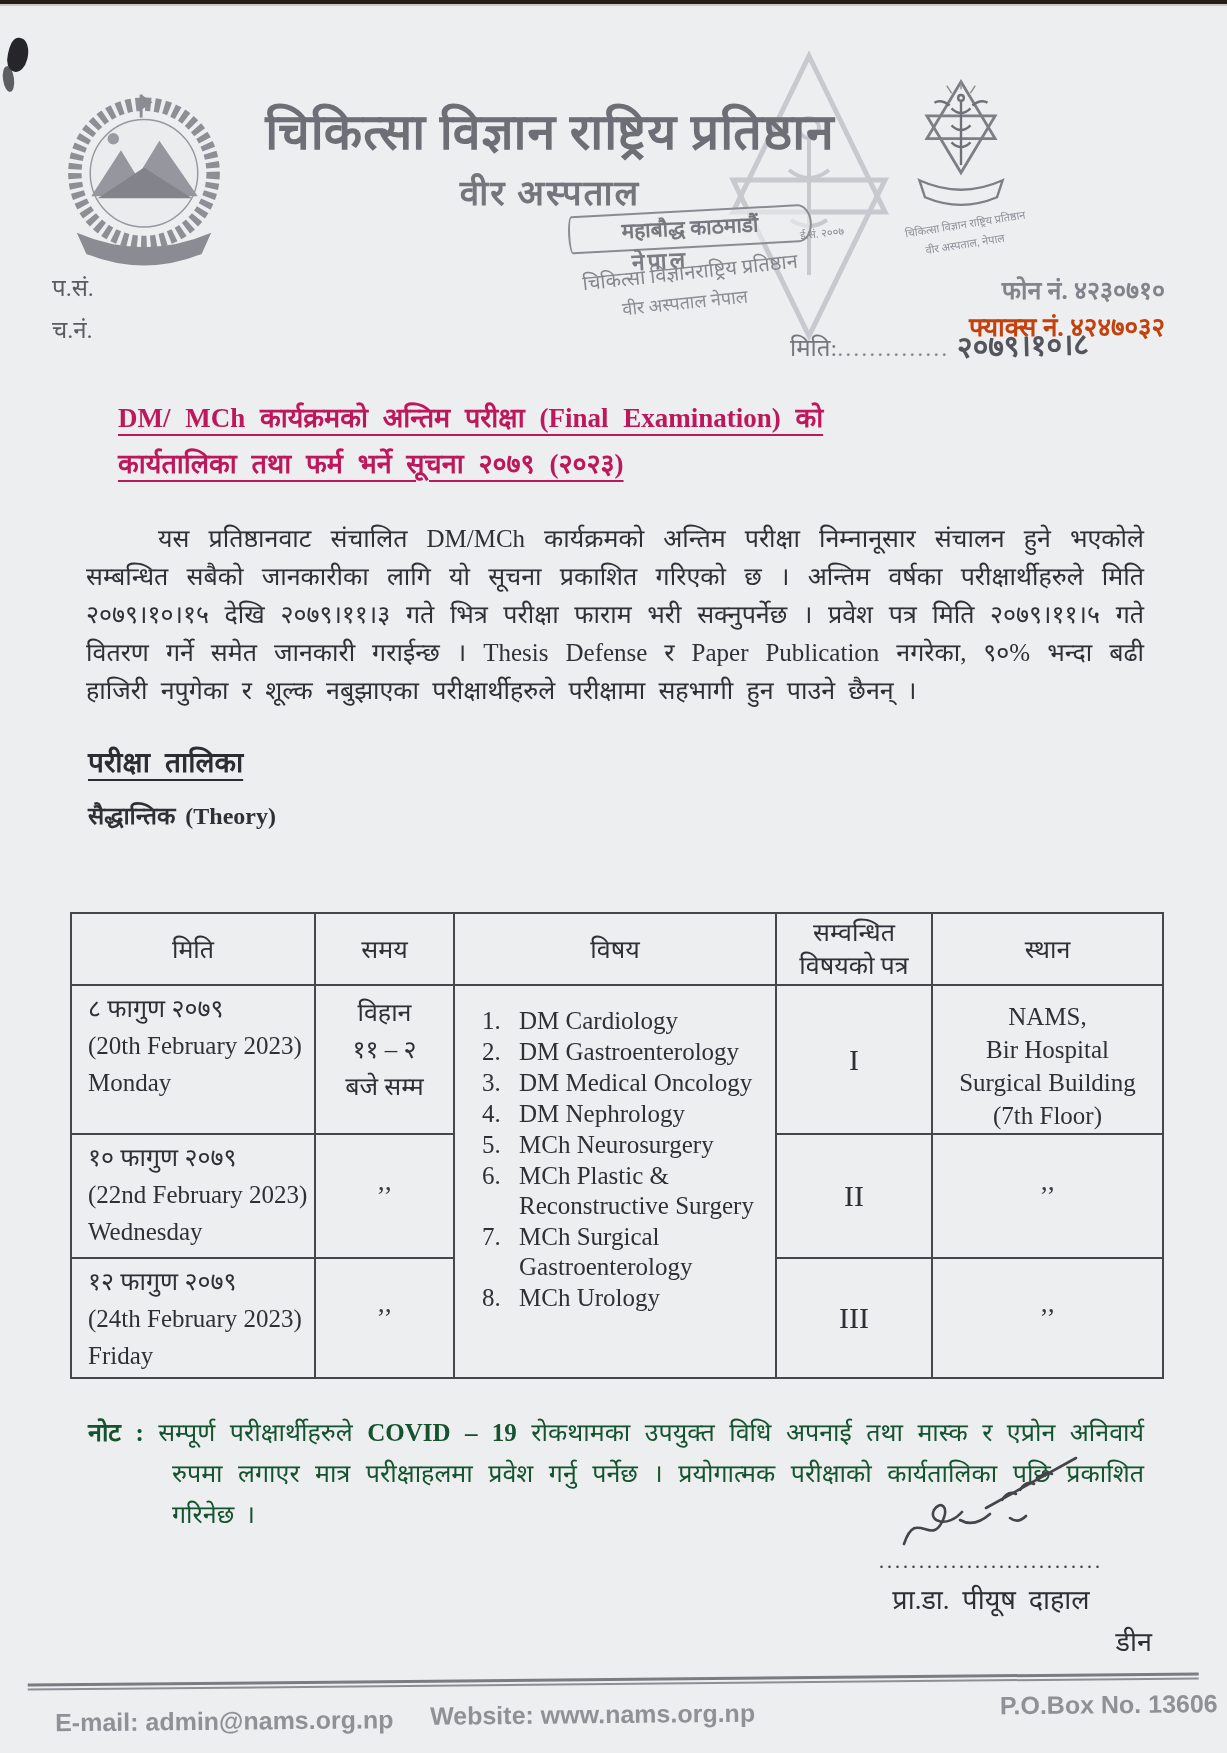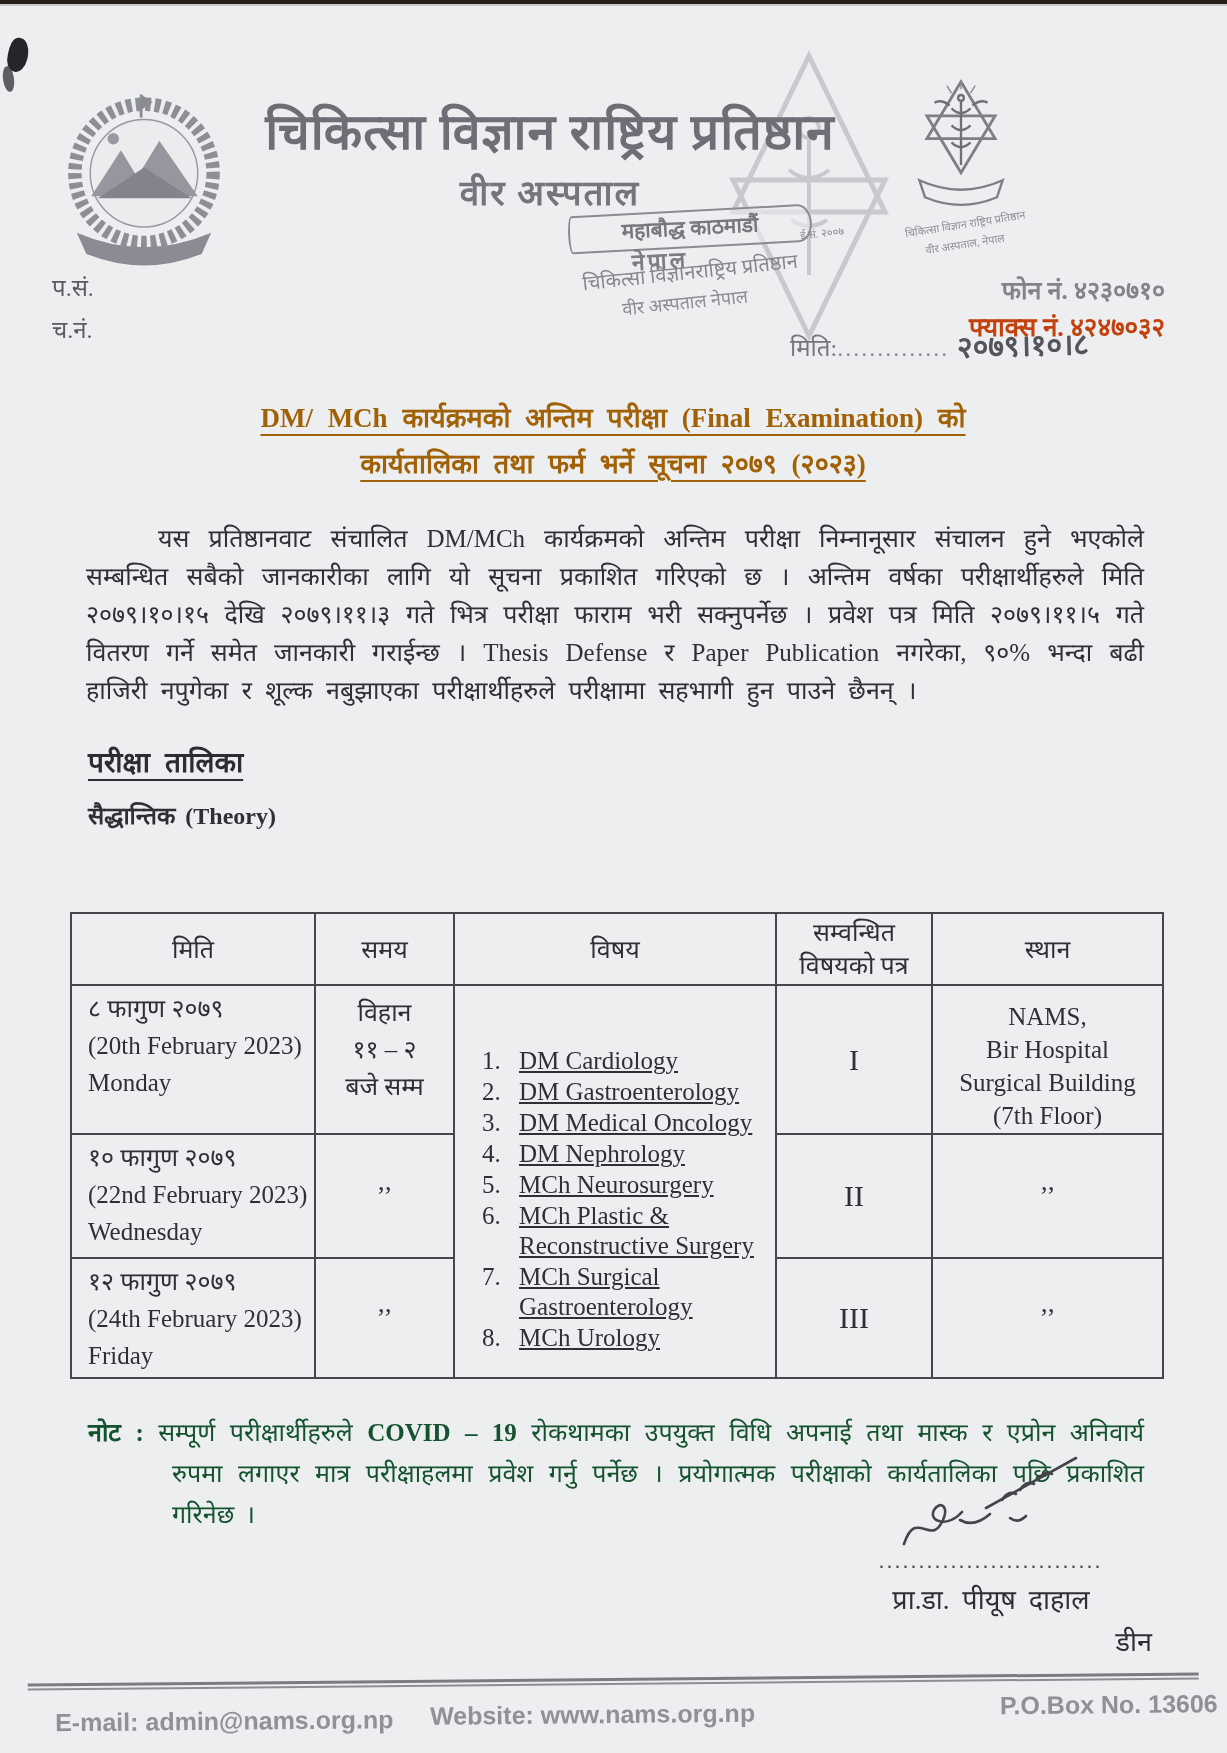--- a/index.html
+++ b/index.html
@@ -50,21 +50,21 @@
   .star-cap1{position:absolute;left:880px;top:216px;width:170px;text-align:center;font-size:11px;color:#8e8f97;transform:rotate(-9deg);white-space:nowrap;}
   .star-cap2{position:absolute;left:905px;top:236px;width:120px;text-align:center;font-size:11px;color:#8e8f97;transform:rotate(-9deg);white-space:nowrap;}
   .phone{position:absolute;right:62px;top:272px;font-size:25px;font-weight:bold;color:#82838b;white-space:nowrap;}
   .fax{position:absolute;right:62px;top:308px;font-size:26px;font-weight:bold;color:#c2410c;white-space:nowrap;text-align:center;}
   .refno{position:absolute;left:52px;top:270px;font-size:24px;color:#5b5c62;}
   .chno{position:absolute;left:52px;top:312px;font-size:24px;color:#5b5c62;}
   .miti{position:absolute;left:790px;top:324px;font-size:24px;color:#74757d;white-space:nowrap;}
   .miti .dots{letter-spacing:2px;color:#85868e;}
   .miti .val{font-size:30px;color:#53545c;font-weight:bold;display:inline-block;transform:rotate(-1.5deg);margin-left:8px;}
   
-  .ntitle{position:absolute;left:118px;top:398px;width:990px;text-align:center;font-weight:bold;font-size:27px;color:#a16207;}
+  .ntitle{position:absolute;left:118px;top:398px;width:990px;font-weight:bold;font-size:27px;color:#be185d;}
   .ntitle .l{display:block;text-decoration:underline;text-underline-offset:7px;text-decoration-thickness:2px;word-spacing:8px;margin-bottom:9px;}
   
   .bodytext{
     position:absolute;left:86px;top:520px;width:1058px;
     font-size:25px;line-height:38px;text-align:justify;text-indent:72px;
     word-spacing:7px;color:#2f3036;
   }
   
   .sched-h{position:absolute;left:88px;top:742px;font-size:28px;font-weight:bold;color:#2c2d33;text-decoration:underline;text-underline-offset:7px;text-decoration-thickness:2px;word-spacing:8px;}
   .sched-sub{position:absolute;left:88px;top:798px;font-size:24px;font-weight:bold;color:#2f3036;word-spacing:4px;}
@@ -75,21 +75,21 @@
   table.exam th,table.exam td{border:2px solid #46474c;}
   table.exam th{font-size:25px;font-weight:normal;text-align:center;vertical-align:middle;line-height:33px;padding:2px 4px;}
   tr.hrow{height:72px;}
   tr.r1{height:143px;} tr.r2{height:124px;} tr.r3{height:120px;}
   col.c1{width:244px;} col.c2{width:139px;} col.c3{width:322px;} col.c4{width:156px;} col.c5{width:231px;}
   td.datec{vertical-align:top;padding:4px 4px 0 16px;line-height:37px;white-space:pre-line;}
   td.timec{vertical-align:top;text-align:center;padding-top:8px;line-height:37px;white-space:pre-line;}
   td.ditto{vertical-align:middle;text-align:center;font-size:27px;color:#3a3b40;}
   td.paperc{vertical-align:middle;text-align:center;font-size:30px;}
   td.venuec{vertical-align:top;text-align:center;padding-top:14px;line-height:33px;white-space:pre-line;}
-  td.subjc{vertical-align:top;padding:60px 6px 0 10px;text-decoration:underline;}
+  td.subjc{vertical-align:top;padding:20px 6px 0 10px;}
   td.subjc ol{margin:0;padding-left:42px;line-height:30px;}
   td.subjc li{padding-left:12px;margin-bottom:1px;}
   
   .note{
     position:absolute;left:88px;top:1412px;width:1056px;
     font-size:25px;line-height:41px;text-align:justify;word-spacing:5px;color:#14532d;
     padding-left:84px;text-indent:-84px;box-sizing:border-box;
   }
   .note b{font-weight:bold;}
   

